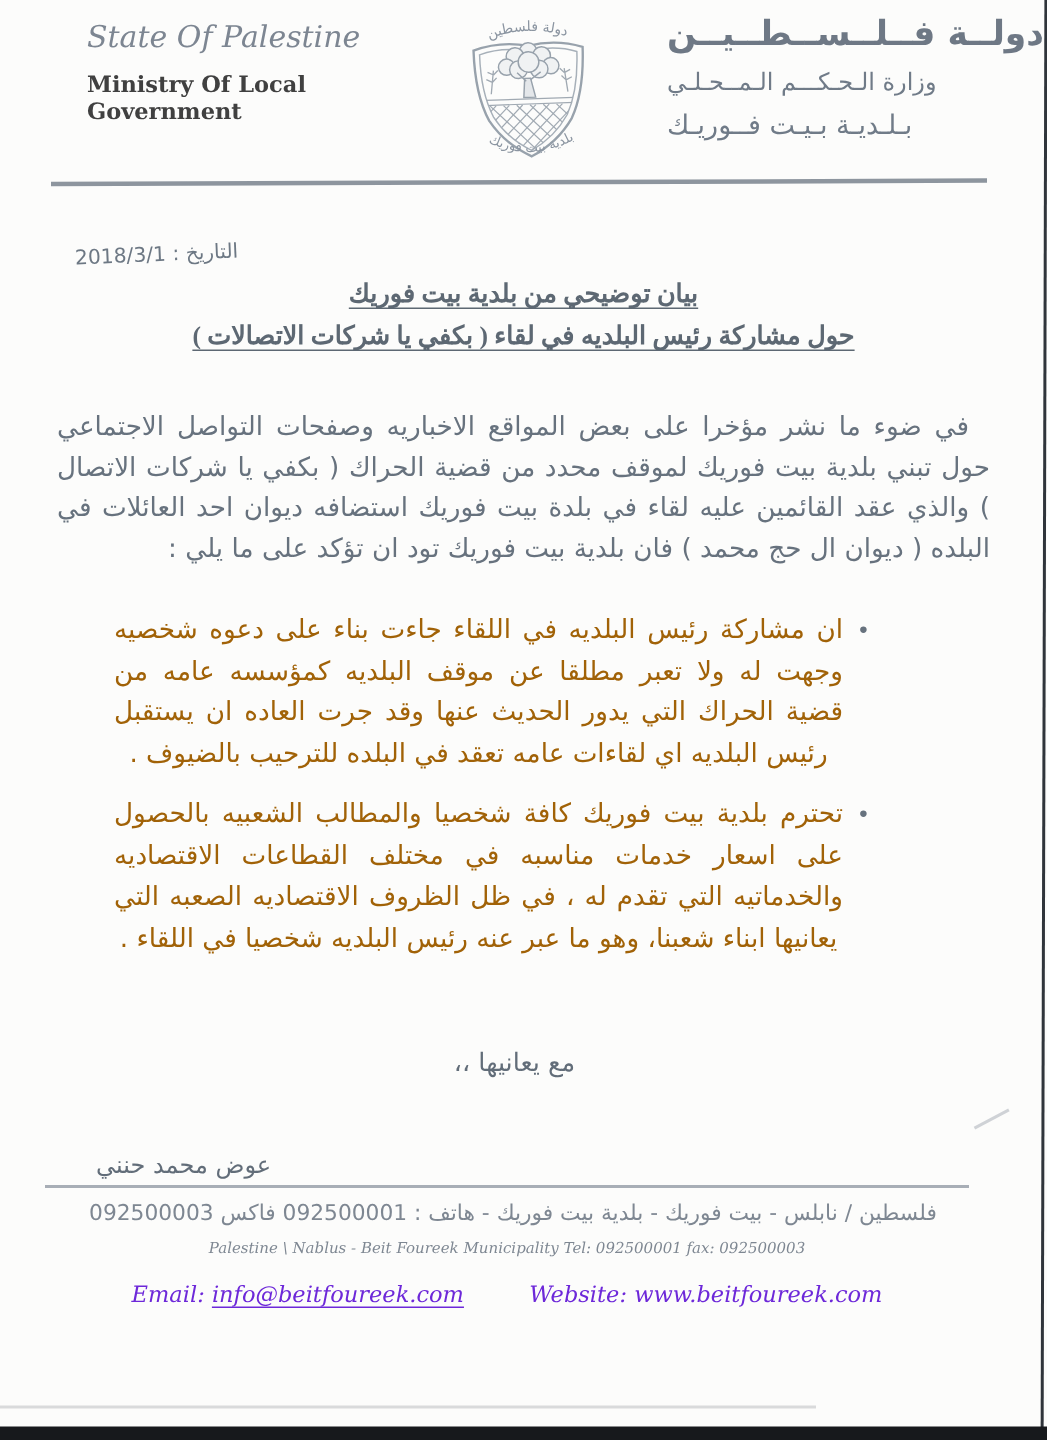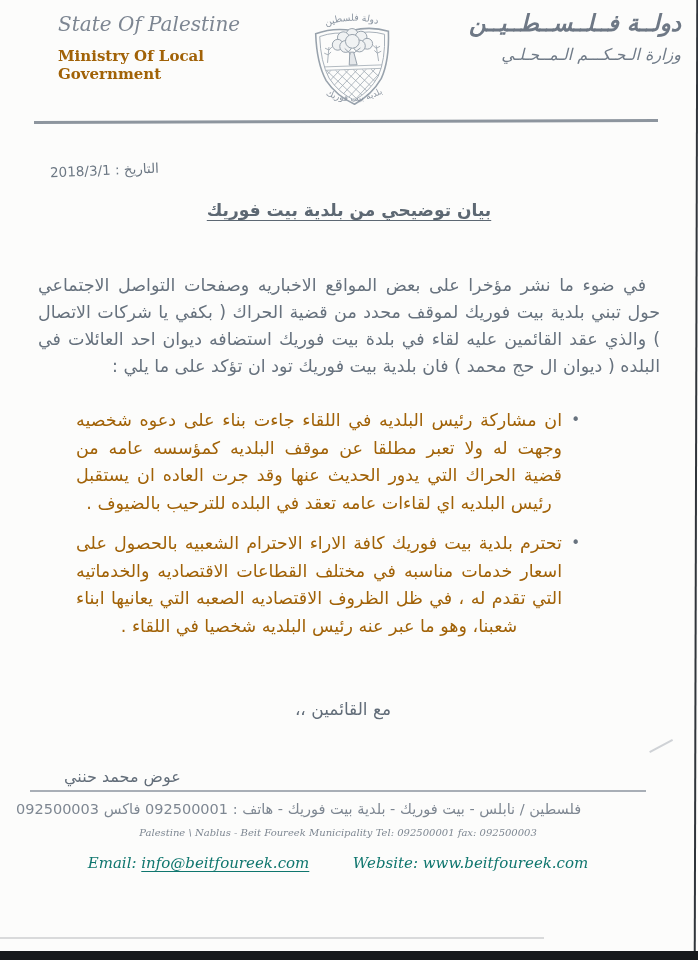--- a/index.html
+++ b/index.html
@@ -13,55 +13,55 @@
     color:#6b7683;
   }
   
   .edge-right{position:absolute;top:0;right:1px;width:2px;height:960px;background:#30353b;transform:rotate(0.15deg);}
   .bottom-faint{position:absolute;top:937px;left:0;width:78%;height:2px;background:#d9dadb;}
   .bottom-bar{position:absolute;top:951px;left:0;width:100%;height:9px;background:#17191c;}
   .smudge{position:absolute;top:745px;left:648px;width:26px;height:1.5px;background:#cfd2d6;transform:rotate(-28deg);}
   
   .hdr-en{position:absolute;top:12px;left:58px;width:240px;color:#79828e;}
   .en1{font-family:"DejaVu Serif",serif;font-style:italic;font-size:20px;color:#7d8692;}
-  .en2{font-family:"DejaVu Serif",serif;font-weight:bold;font-size:15px;margin-top:11px;color:#a16207;}
+  .en2{font-family:"DejaVu Serif",serif;font-weight:bold;font-size:15px;margin-top:11px;color:#404040;}
   .en3{font-family:"DejaVu Serif",serif;font-size:15px;margin-top:13px;color:#7d8692;}
   .logo{position:absolute;top:4px;left:294px;width:118px;height:112px;transform:rotate(-2deg);}
-  .hdr-ar{position:absolute;top:10px;right:17px;text-align:right;direction:rtl;color:#707b88;font-style:italic;}
+  .hdr-ar{position:absolute;top:10px;right:2px;text-align:left;direction:rtl;color:#707b88;}
   .ar1{font-size:23px;font-weight:bold;letter-spacing:1px;color:#6e7885;}
   .ar2{font-size:16px;margin-top:9px;}
   .ar3{font-size:18px;margin-top:9px;}
   .hdr-rule{position:absolute;top:120px;left:34px;width:624px;height:3px;background:#8d959e;transform:rotate(-0.2deg);}
   
   .date{position:absolute;top:162px;left:50px;direction:rtl;font-size:13.5px;color:#6d7884;transform:rotate(-2.5deg);}
   
-  .title{position:absolute;top:196px;left:0;width:100%;text-align:center;direction:rtl;color:#5d6873;font-weight:bold;}
+  .title{position:absolute;top:182px;left:0;width:100%;text-align:center;direction:rtl;color:#5d6873;font-weight:bold;font-family:Liberation Serif, serif;}
   .title div{font-size:17px;line-height:28px;text-decoration:underline;text-underline-offset:4px;text-decoration-thickness:1px;}
   
   .intro{
     position:absolute;top:272px;left:38px;width:622px;
     direction:rtl;text-align:justify;text-justify:inter-word;
     font-size:17.5px;line-height:27px;color:#67727e;
     text-indent:14px;margin:0;
   }
   .bullets{position:absolute;top:407px;left:62px;width:518px;direction:rtl;}
   .bullet{display:flex;direction:rtl;margin-bottom:13px;}
   .dot{flex:0 0 18px;font-size:15px;line-height:27.5px;color:#67727e;}
   .btext{
     flex:1;text-align:justify;text-align-last:center;text-justify:inter-word;
     font-size:17.5px;line-height:27.5px;color:#a16207;margin-left:14px;
   }
   .closing{position:absolute;top:699px;left:0;width:686px;text-align:center;direction:rtl;font-size:17px;color:#626d79;}
   .sig-title{position:absolute;top:733px;left:64px;direction:rtl;font-size:16.5px;color:#626d79;}
   .sig-name{position:absolute;top:767px;left:64px;direction:rtl;font-size:16px;color:#626d79;}
   
   .footer-rule{position:absolute;top:790px;left:30px;width:616px;height:2px;background:#a8aeb6;}
-  .f-ar{position:absolute;top:801px;left:16px;width:676px;text-align:left;direction:rtl;font-size:14.5px;color:#7e8792;}
+  .f-ar{position:absolute;top:801px;left:4px;width:676px;text-align:center;direction:rtl;font-size:14.5px;color:#7e8792;}
   .f-en{position:absolute;top:827px;left:0;width:676px;text-align:center;font-family:"DejaVu Serif",serif;font-style:italic;font-size:10px;color:#7e8792;}
-  .f-contact{position:absolute;top:854px;left:0;width:676px;text-align:center;font-family:"DejaVu Serif",serif;font-style:italic;font-size:15px;color:#0f766e;}
+  .f-contact{position:absolute;top:854px;left:0;width:676px;text-align:center;font-family:"DejaVu Serif",serif;font-style:italic;font-size:15px;color:#6d28d9;}
   .f-contact .email{text-decoration:underline;text-underline-offset:3px;}
   .f-contact .gap{display:inline-block;width:34px;}
   
   .logo svg text{font-family:"DejaVu Sans",sans-serif;fill:#8b95a1;}
 </style>
 </head>
 <body>
 
 <div class="page">
 
@@ -133,47 +133,49 @@
       </g>
       <text font-size="9" text-anchor="middle">
         <textPath href="#arcBottom" startOffset="50%">بلدية بيت فوريك</textPath>
       </text>
     </svg>
   </div>
 
   <div class="hdr-ar">
     <div class="ar1">دولــة فــلــســطــيــن</div>
     <div class="ar2">وزارة الـحـكـــم الـمــحـلـي</div>
+    <div class="ar3">بـلـديـة بـيـت فــوريـك</div>
   </div>
 
   <div class="hdr-rule"></div>
 
   <div class="date">
     <span>التاريخ :</span>
     <span>2018/3/1</span>
   </div>
 
   <div class="title">
     <div>بيان توضيحي من بلدية بيت فوريك</div>
+    <div>حول مشاركة رئيس البلديه في لقاء ( بكفي يا شركات الاتصالات )</div>
   </div>
 
   <p class="intro">في ضوء ما نشر مؤخرا على بعض المواقع الاخباريه وصفحات التواصل الاجتماعي حول تبني بلدية بيت فوريك لموقف محدد من قضية الحراك ( بكفي يا شركات الاتصال ) والذي عقد القائمين عليه لقاء في بلدة بيت فوريك استضافه ديوان احد العائلات في البلده ( ديوان ال حج محمد ) فان بلدية بيت فوريك تود ان تؤكد على ما يلي :</p>
 
   <div class="bullets">
     <div class="bullet">
       <span class="dot">•</span>
       <span class="btext">ان مشاركة رئيس البلديه في اللقاء جاءت بناء على دعوه شخصيه وجهت له ولا تعبر مطلقا عن موقف البلديه كمؤسسه عامه من قضية الحراك التي يدور الحديث عنها وقد جرت العاده ان يستقبل رئيس البلديه اي لقاءات عامه تعقد في البلده للترحيب بالضيوف .</span>
     </div>
     <div class="bullet">
       <span class="dot">•</span>
-      <span class="btext">تحترم بلدية بيت فوريك كافة الاراء الاحترام الشعبيه بالحصول على اسعار خدمات مناسبه في مختلف القطاعات الاقتصاديه والخدماتيه التي تقدم له ، في ظل الظروف الاقتصاديه الصعبه التي يعانيها ابناء شعبنا، وهو ما عبر عنه رئيس البلديه شخصيا في اللقاء .</span>
+      <span class="btext">تحترم بلدية بيت فوريك كافة شخصيا والمطالب الشعبيه بالحصول على اسعار خدمات مناسبه في مختلف القطاعات الاقتصاديه والخدماتيه التي تقدم له ، في ظل الظروف الاقتصاديه الصعبه التي يعانيها ابناء شعبنا، وهو ما عبر عنه رئيس البلديه شخصيا في اللقاء .</span>
     </div>
   </div>
 
-  <div class="closing">مع القائمين ،،</div>
+  <div class="closing">مع يعانيها ،،</div>
 
   <div class="sig-name">عوض محمد حنني</div>
 
   <div class="footer-rule"></div>
   <div class="f-ar">فلسطين / نابلس - بيت فوريك - بلدية بيت فوريك - هاتف : 092500001 فاكس 092500003</div>
   <div class="f-en">Palestine \ Nablus - Beit Foureek Municipality Tel: 092500001 fax: 092500003</div>
   <div class="f-contact">
     <span>Email:</span>
     <span class="email">info@beitfoureek.com</span>
     <span class="gap"></span>

